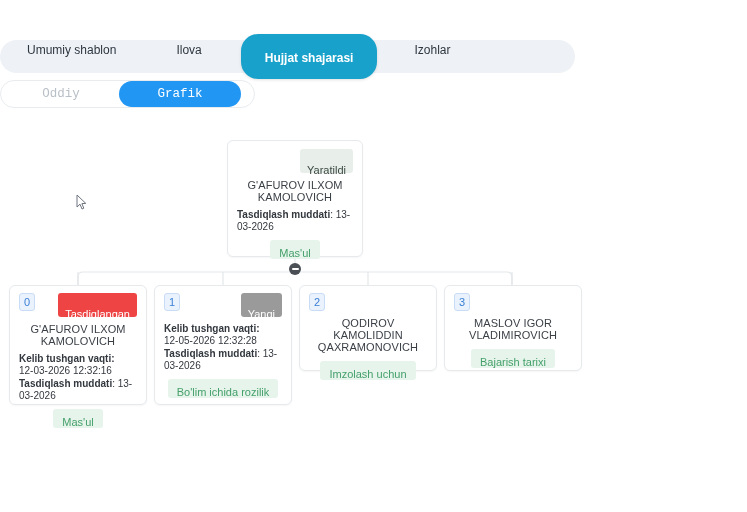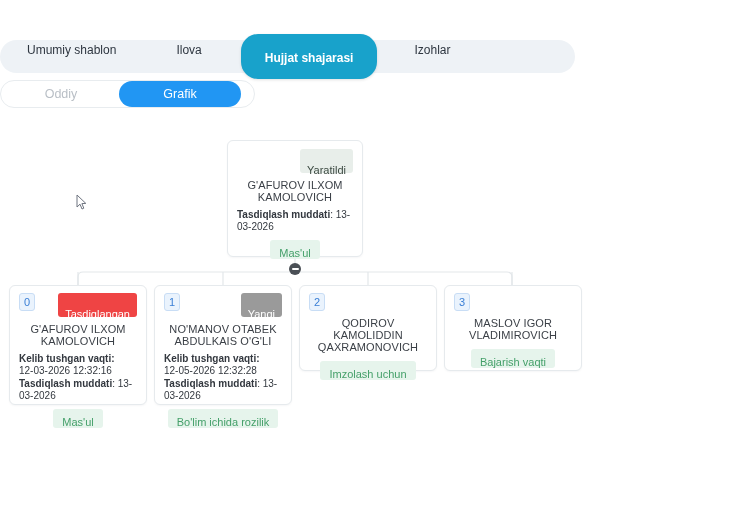--- a/index.html
+++ b/index.html
@@ -59,20 +59,21 @@
     left: 0;
     top: 80px;
     width: 255px;
     height: 28px;
     background: #ffffff;
     border: 1px solid #e8ecef;
     border-radius: 15px;
     display: flex;
     align-items: center;
     box-sizing: border-box;
+    font-family: Liberation Mono, monospace;
   }
   .subtab {
     height: 26px;
     line-height: 26px;
     font-size: 12.5px;
     border-radius: 14px;
     text-align: center;
     cursor: pointer;
     box-sizing: border-box;
   }
@@ -299,21 +300,20 @@
     <div class="role-wrap">
       <span class="role">Mas'ul</span>
     </div>
   </div>
 
   <div class="node node-child c1">
     <div class="node-top">
       <span class="idx">1</span>
       <span class="status new">Yangi</span>
     </div>
-    <div class="person">NO'MANOV OTABEK ABDULKAIS O'G'LI</div>
     <div class="meta">
       <div class="row">
         <div class="lbl">Kelib tushgan vaqti:</div>
         <div>12-05-2026 12:32:28</div>
       </div>
       <div class="row">
         <span class="lbl">Tasdiqlash muddati</span><span>: 13-03-2026</span>
       </div>
     </div>
     <div class="role-wrap">
@@ -330,21 +330,21 @@
       <span class="role">Imzolash uchun</span>
     </div>
   </div>
 
   <div class="node node-child c3">
     <div class="node-top">
       <span class="idx">3</span>
     </div>
     <div class="person">MASLOV IGOR VLADIMIROVICH</div>
     <div class="role-wrap">
-      <span class="role">Bajarish vaqti</span>
+      <span class="role">Bajarish tarixi</span>
     </div>
   </div>
 
   <svg class="cursor" viewBox="0 0 12 17">
     <path d="M1,1 L1,13 L4,10.2 L6,15 L7.8,14.2 L5.9,9.6 L9.8,9.4 Z" fill="#ffffff" stroke="#6e7480" stroke-width="1"></path>
   </svg>
 
 </div>
 
 </body></html>

